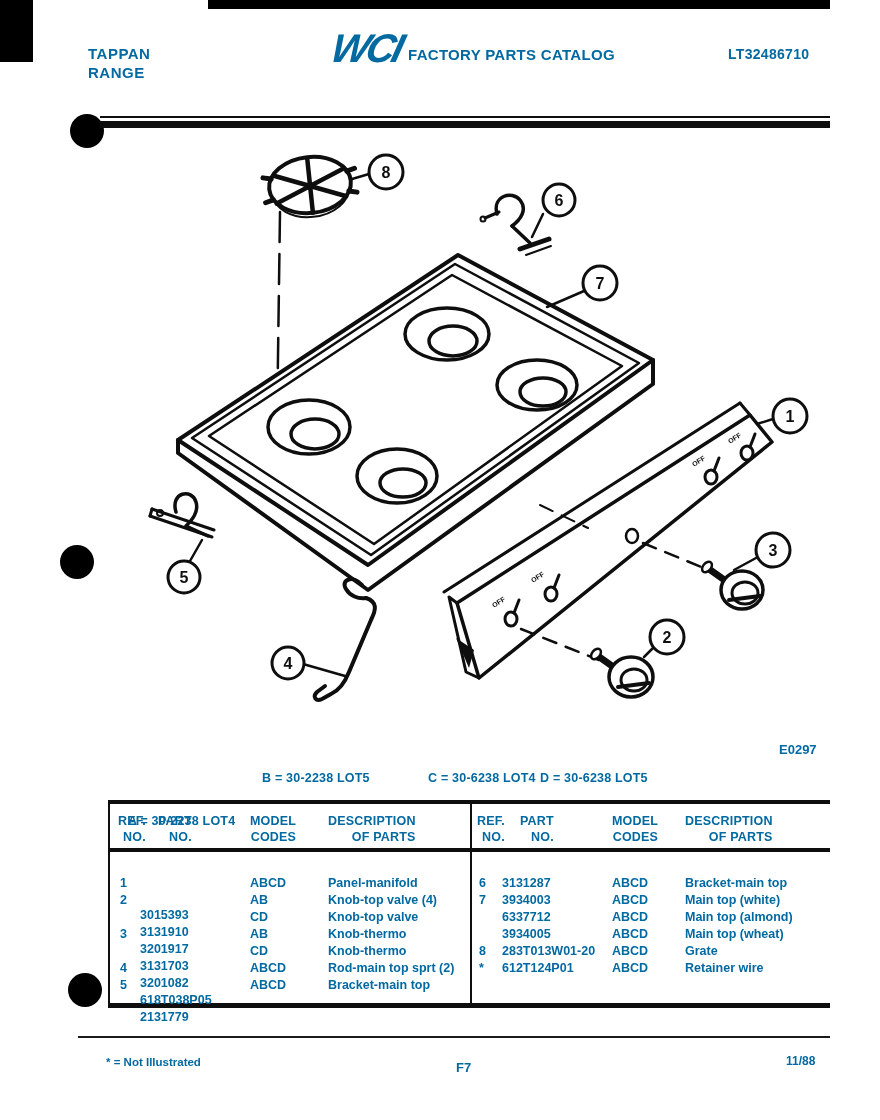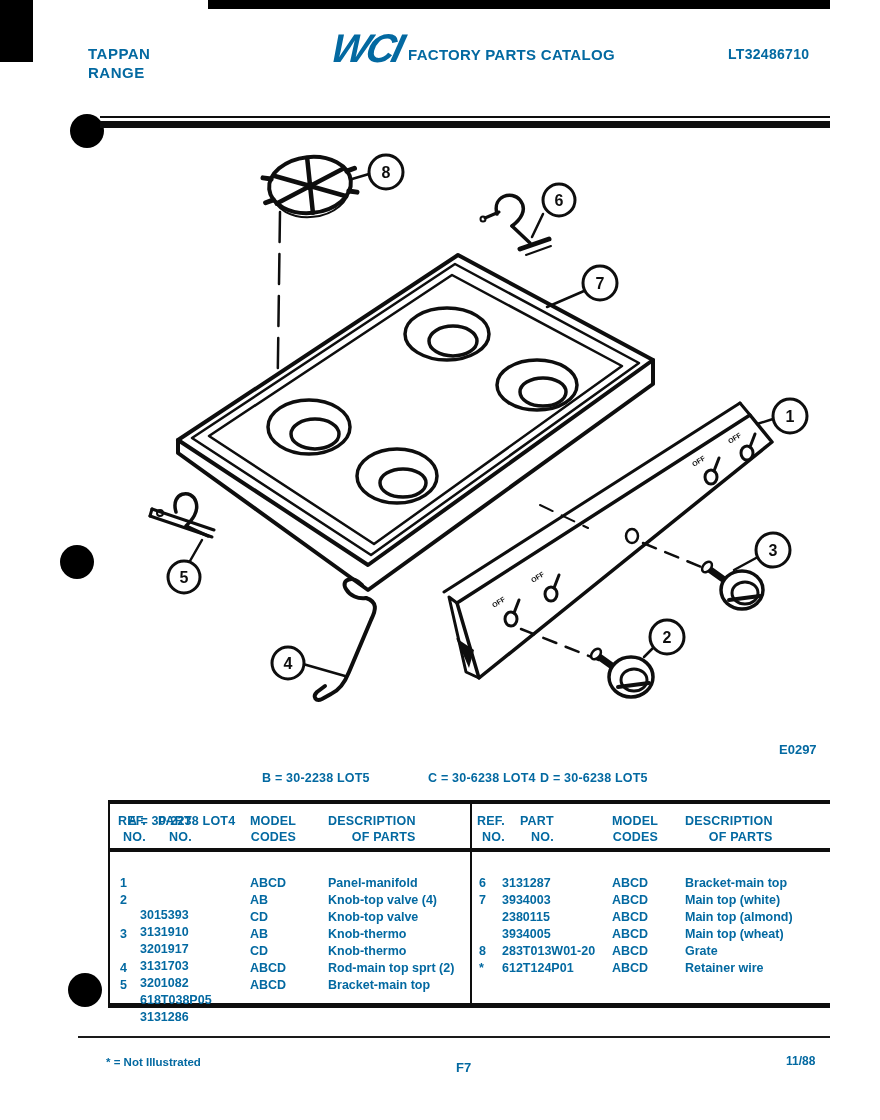--- a/index.html
+++ b/index.html
@@ -294,40 +294,40 @@
         <span class="fl-desc">Knob-thermo</span>
       </div>
     <div class="trow" style="top:161px;">
         <span class="fl-ref">4</span>
         <span class="fl-part">618T038P05</span>
         <span class="fl-code">ABCD</span>
         <span class="fl-desc">Rod-main top sprt (2)</span>
       </div>
     <div class="trow" style="top:178px;">
         <span class="fl-ref">5</span>
-        <span class="fl-part">3131286</span>
+        <span class="fl-part">2131779</span>
         <span class="fl-code">ABCD</span>
         <span class="fl-desc">Bracket-main top</span>
       </div>
 
     <div class="trow" style="top:76px;">
         <span class="fr-ref">6</span>
         <span class="fr-part">3131287</span>
         <span class="fr-code">ABCD</span>
         <span class="fr-desc">Bracket-main top</span>
       </div>
     <div class="trow" style="top:93px;">
         <span class="fr-ref">7</span>
         <span class="fr-part">3934003</span>
         <span class="fr-code">ABCD</span>
         <span class="fr-desc">Main top (white)</span>
       </div>
     <div class="trow" style="top:110px;">
         <span class="fr-ref"></span>
-        <span class="fr-part">2380115</span>
+        <span class="fr-part">6337712</span>
         <span class="fr-code">ABCD</span>
         <span class="fr-desc">Main top (almond)</span>
       </div>
     <div class="trow" style="top:127px;">
         <span class="fr-ref"></span>
         <span class="fr-part">3934005</span>
         <span class="fr-code">ABCD</span>
         <span class="fr-desc">Main top (wheat)</span>
       </div>
     <div class="trow" style="top:144px;">

